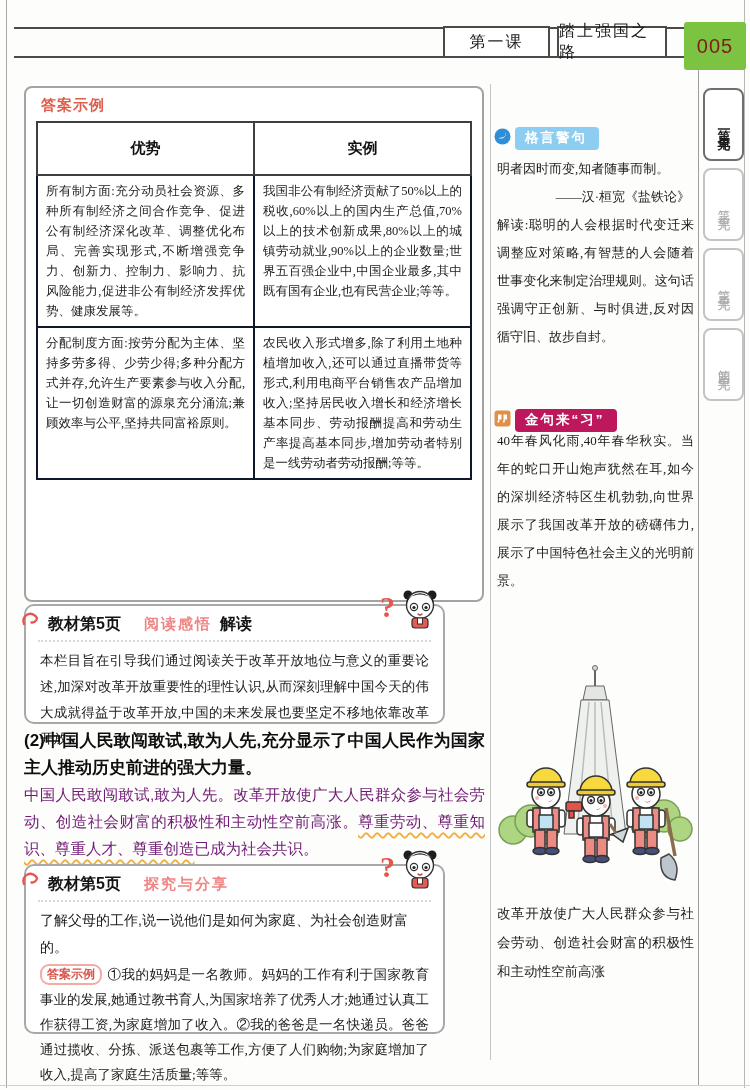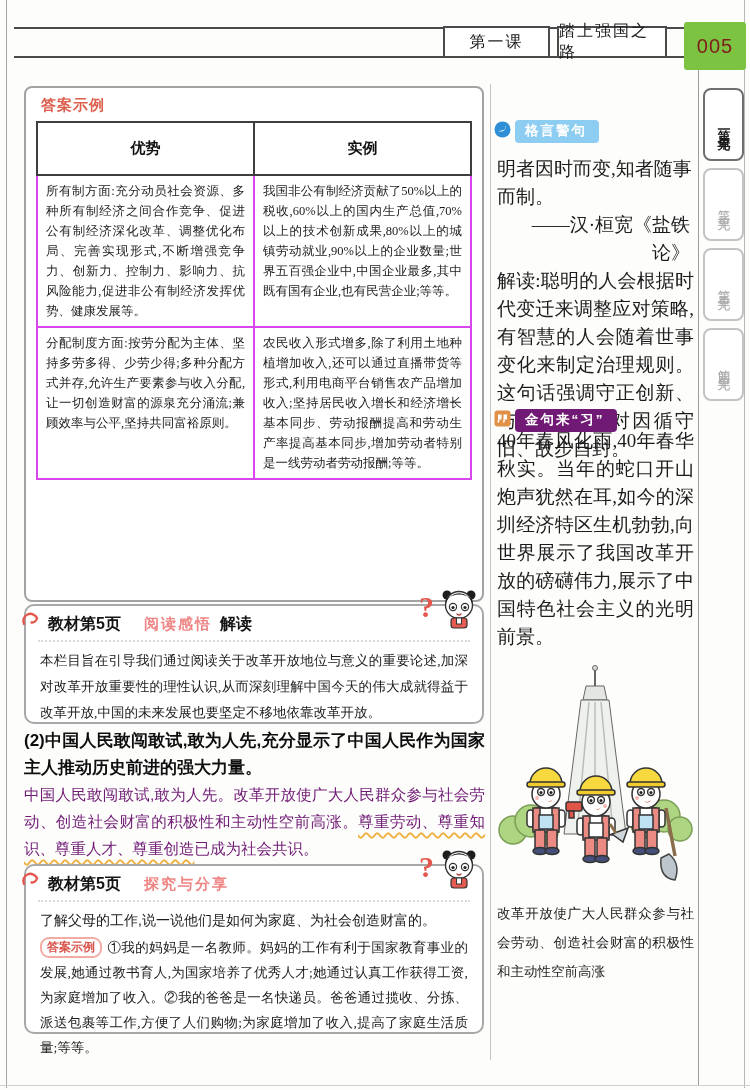--- a/index.html
+++ b/index.html
@@ -32,25 +32,25 @@
               font-size:13px; letter-spacing:3px; color:#a9a9a9; }
   .side-tab.active { border-color:#6f6f6f; color:#1a1a1a; font-weight:bold; }
 
   
   .answer-box { position:absolute; left:24px; top:86px; width:460px; height:516px;
                 border:2px solid #a3a3a3; border-radius:8px; background:#fff; padding:6px 10px; overflow:hidden; }
   .answer-label { color:#dc5f4d; font-size:15px; font-weight:bold; margin:2px 0 6px 5px; letter-spacing:1px; }
   table.ans { width:100%; border-collapse:collapse; }
   table.ans th { border:2px solid #3e3e3e; font-family:"Liberation Serif",serif; font-size:15px;
                  font-weight:bold; padding:16px; height:30px; color:#111; }
-  table.ans td { border:2px solid #d946ef; font-family:"Liberation Serif",serif; font-size:12.5px;
+  table.ans td { border:2px solid #0f172a; font-family:"Liberation Serif",serif; font-size:12.5px;
                  line-height:20px; padding:5px 8px; vertical-align:top; text-align:justify; color:#1c1c1c; }
 
   
-  .callout { position:absolute; left:24px; width:460px; background:#fff;
+  .callout { position:absolute; left:24px; width:421px; background:#fff;
              border:2px solid #a8a8a8; border-radius:10px; padding:5px 12px 0 12px; }
   .callout-header { position:relative; display:flex; align-items:center; gap:8px;
                     padding:3px 0 5px 2px; border-bottom:2px dotted #d9d9d9; }
   .callout-ref { font-size:16px; font-weight:bold; color:#141414; }
   .callout-tag { font-size:15px; font-weight:bold; color:#ef8585; letter-spacing:2px;padding-left:15px; }
   .callout-suffix { font-size:16px; font-weight:bold; color:#141414; }
   .curl { flex:0 0 auto; margin-left:-20px; margin-top:-10px; }
   .qmark { position:absolute; top:-16px; right:48px; color:#e4574e; font-size:30px; font-weight:bold;
            font-family:"Liberation Serif",serif; }
   .girl { position:absolute; top:-20px; right:4px; }
@@ -68,24 +68,24 @@
   
   .para2 { position:absolute; left:24px; top:727px; width:461px; }
   .para2 h3 { font-size:17px; line-height:27px; color:#0e0e0e; text-align:justify; }
   .para2 p  { font-size:15.5px; line-height:27px; color:#701a75; text-align:justify; }
   .hl { text-decoration:underline wavy #f0b040; text-decoration-thickness:2px; text-underline-offset:5px; }
 
   
   .badge { position:absolute; left:494px; display:flex; align-items:center; gap:4px; }
   .badge .pill { border-radius:4px; padding:2px 12px 3px 10px; color:#fff; font-weight:bold;
                  font-size:13.5px; letter-spacing:2px; white-space:nowrap; }
-  .maxim-badge  { top:120px;font-family:Liberation Serif, serif; }
+  .maxim-badge  { top:127px;font-family:Liberation Serif, serif; }
   .golden-badge { top:409px; }
   .side-text { position:absolute; left:497px; width:197px; font-family:"Liberation Serif",serif;
-               font-size:19px; line-height:28px; color:#1c1c1c; }
+               font-size:13px; line-height:28px; color:#1c1c1c; }
   .side-text .src { text-align:right; padding-right:4px; }
   .side-text .just { text-align:justify; }
   .maxim-text  { top:155px; }
   .golden-text { top:427px; }
   .illustration { position:absolute; left:496px; top:660px; width:198px; height:234px; }
   .caption { position:absolute; left:497px; top:899px; width:197px; font-family:"Liberation Serif",serif;
              font-size:13.5px; line-height:29px; text-align:justify; color:#1c1c1c; }
 </style>
 </head>
 <body>
@@ -213,21 +213,21 @@
 
 <div class="badge golden-badge">
   <span>
     <svg width="17" height="17" viewBox="0 0 17 17">
         <rect x="0.5" y="0.5" width="16" height="16" rx="3" fill="#e09147"></rect>
         <rect x="4" y="4.5" width="3.5" height="5" fill="#fff"></rect>
         <rect x="9.5" y="4.5" width="3.5" height="5" fill="#fff"></rect>
         <path d="M5 9.5 L4 12.5 M10.5 9.5 L9.5 12.5" stroke="#fff" stroke-width="1.6"></path>
       </svg>
   </span>
-  <span class="pill" style="background:#701a75">金句来“习”</span>
+  <span class="pill" style="background:#be185d">金句来“习”</span>
 </div>
 <div class="side-text golden-text">
   <p class="just">40年春风化雨,40年春华秋实。当年的蛇口开山炮声犹然在耳,如今的深圳经济特区生机勃勃,向世界展示了我国改革开放的磅礴伟力,展示了中国特色社会主义的光明前景。</p>
 </div>
 
 <div class="illustration">
   <svg width="198" height="234" viewBox="0 0 198 234">
 
     <circle cx="99" cy="8" r="2.5" fill="#d8dcd8" stroke="#666"></circle>
     <line x1="99" y1="10" x2="99" y2="26" stroke="#666" stroke-width="2"></line>

